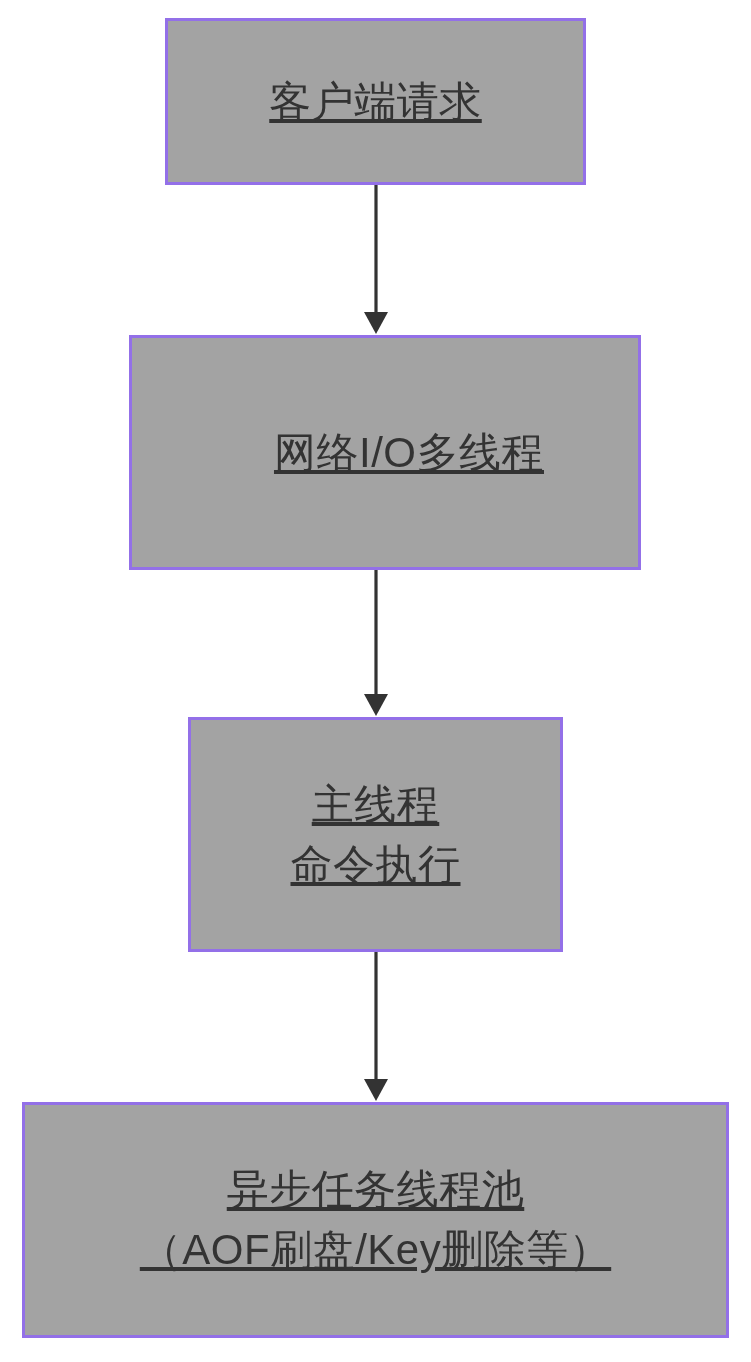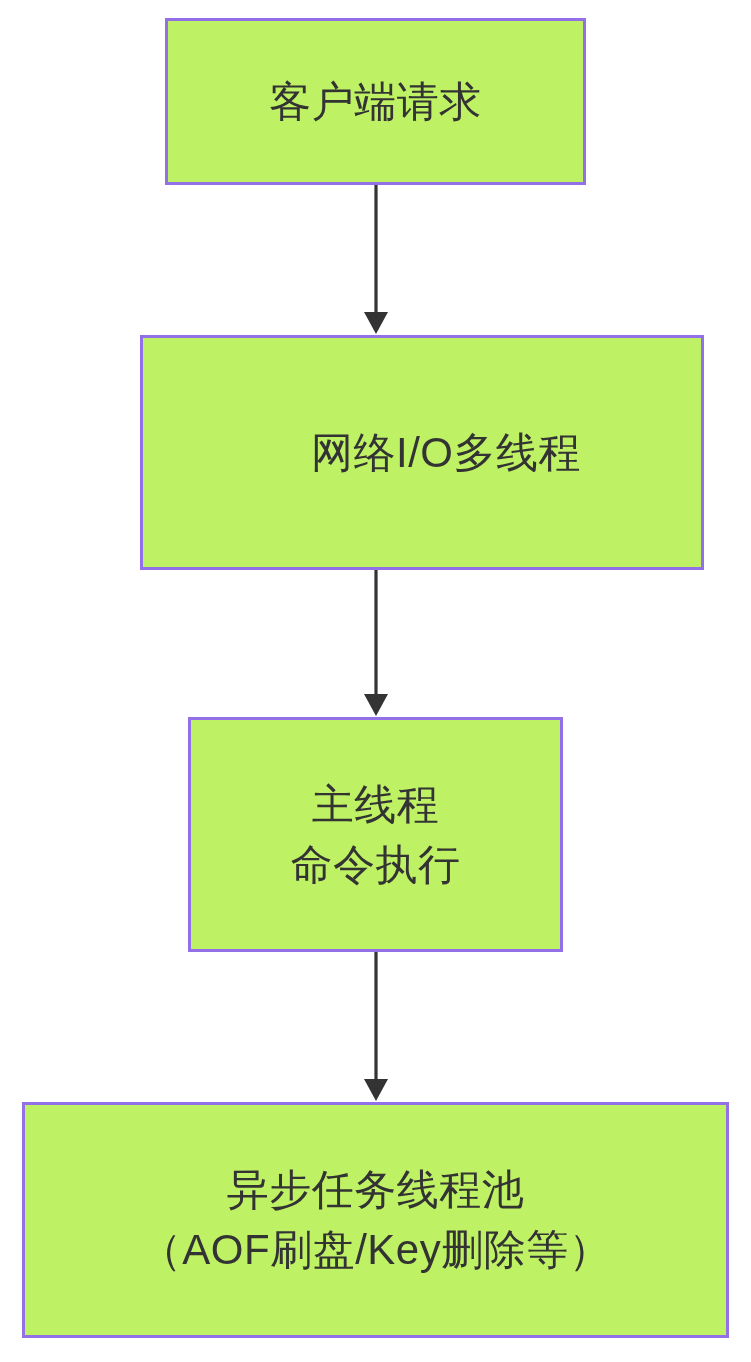--- a/index.html
+++ b/index.html
@@ -13,47 +13,48 @@
   #flowchart-canvas {
     position: relative;
     width: 751px;
     height: 1362px;
     background: #ffffff;
     overflow: hidden;
   }
   .node {
     position: absolute;
     box-sizing: border-box;
-    background: #bef264;
+    background: #a3a3a3;
     border: 3px solid #9370e8;
     display: flex;
     flex-direction: column;
     align-items: center;
     justify-content: center;
     color: #333333;
     font-size: 42px;
     line-height: 1.42;
     letter-spacing: 0.5px;
     white-space: nowrap;
     text-align: center;
+    text-decoration: underline;
   }
   .node .line {
     display: block;
   }
   
   #node-client-request {
     left: 165px;
     top: 18px;
     width: 421px;
     height: 167px;
   }
   #node-io-threads {
-    left: 140px;
+    left: 129px;
     top: 335px;
-    width: 564px;
+    width: 512px;
     height: 235px;
     padding-left: 48px;
   }
   #node-main-thread {
     left: 188px;
     top: 717px;
     width: 375px;
     height: 235px;
   }
   #node-async-pool {

